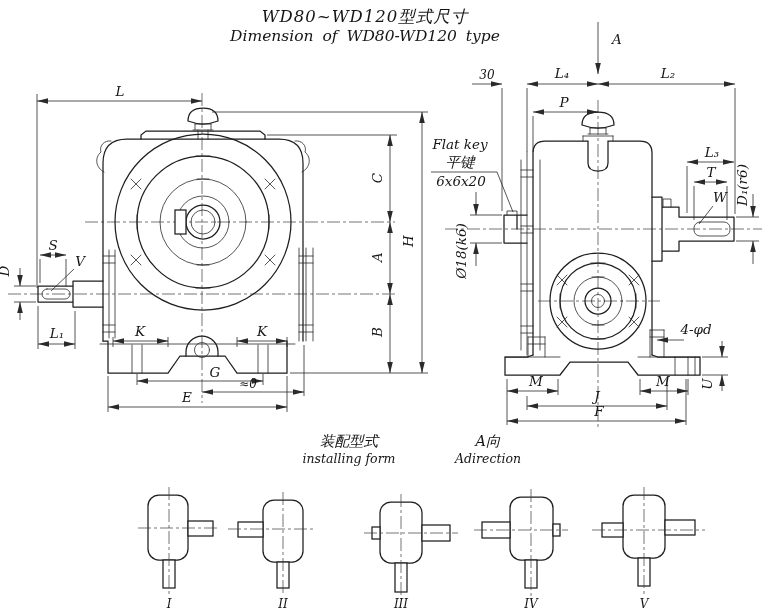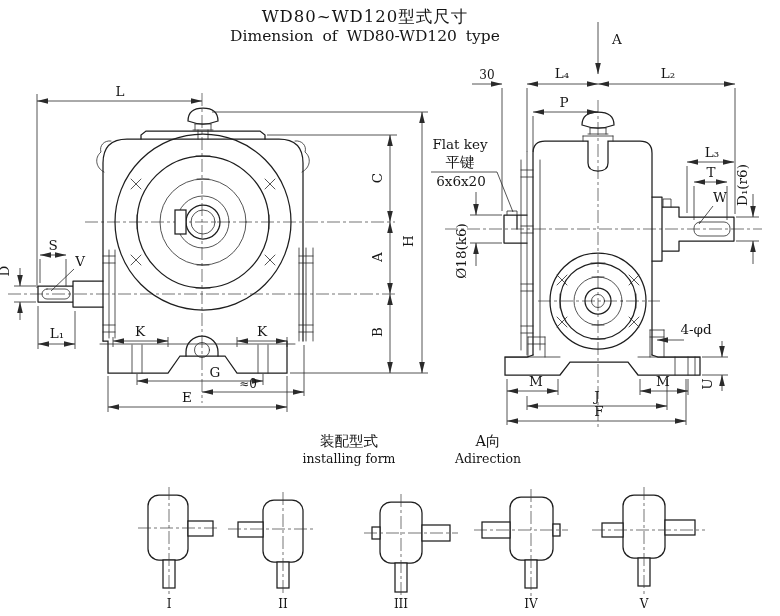--- a/index.html
+++ b/index.html
@@ -1,16 +1,16 @@
 <!DOCTYPE html>
 <html><head>
 <meta charset="utf-8">
 <style>
   html,body{margin:0;padding:0;background:#fff;}
-  .stage{position:relative;width:780px;height:616px;background:#fff;overflow:hidden;}
+  .stage{position:relative;width:780px;height:616px;background:#fff;overflow:hidden;font-style:italic;}
   svg{display:block;}
   
   .o{stroke:#1e1e1e;stroke-width:1.25;fill:none;stroke-linecap:round;}
   .t{stroke:#2a2a2a;stroke-width:0.8;fill:none;stroke-linecap:round;}
   .d{stroke:#2a2a2a;stroke-width:0.8;fill:none;}
   .dim{stroke:#2a2a2a;stroke-width:0.8;fill:none;marker-start:url(#arr);marker-end:url(#arr);}
   .dimE{stroke:#2a2a2a;stroke-width:0.8;fill:none;marker-end:url(#arr);}
   .cl{stroke:#3a3a3a;stroke-width:0.7;fill:none;stroke-dasharray:13 3 3 3;}
   .wf{fill:#fff;}
   text{fill:#151515;font-family:"DejaVu Serif","Liberation Serif",serif;font-size:13.5px;}

